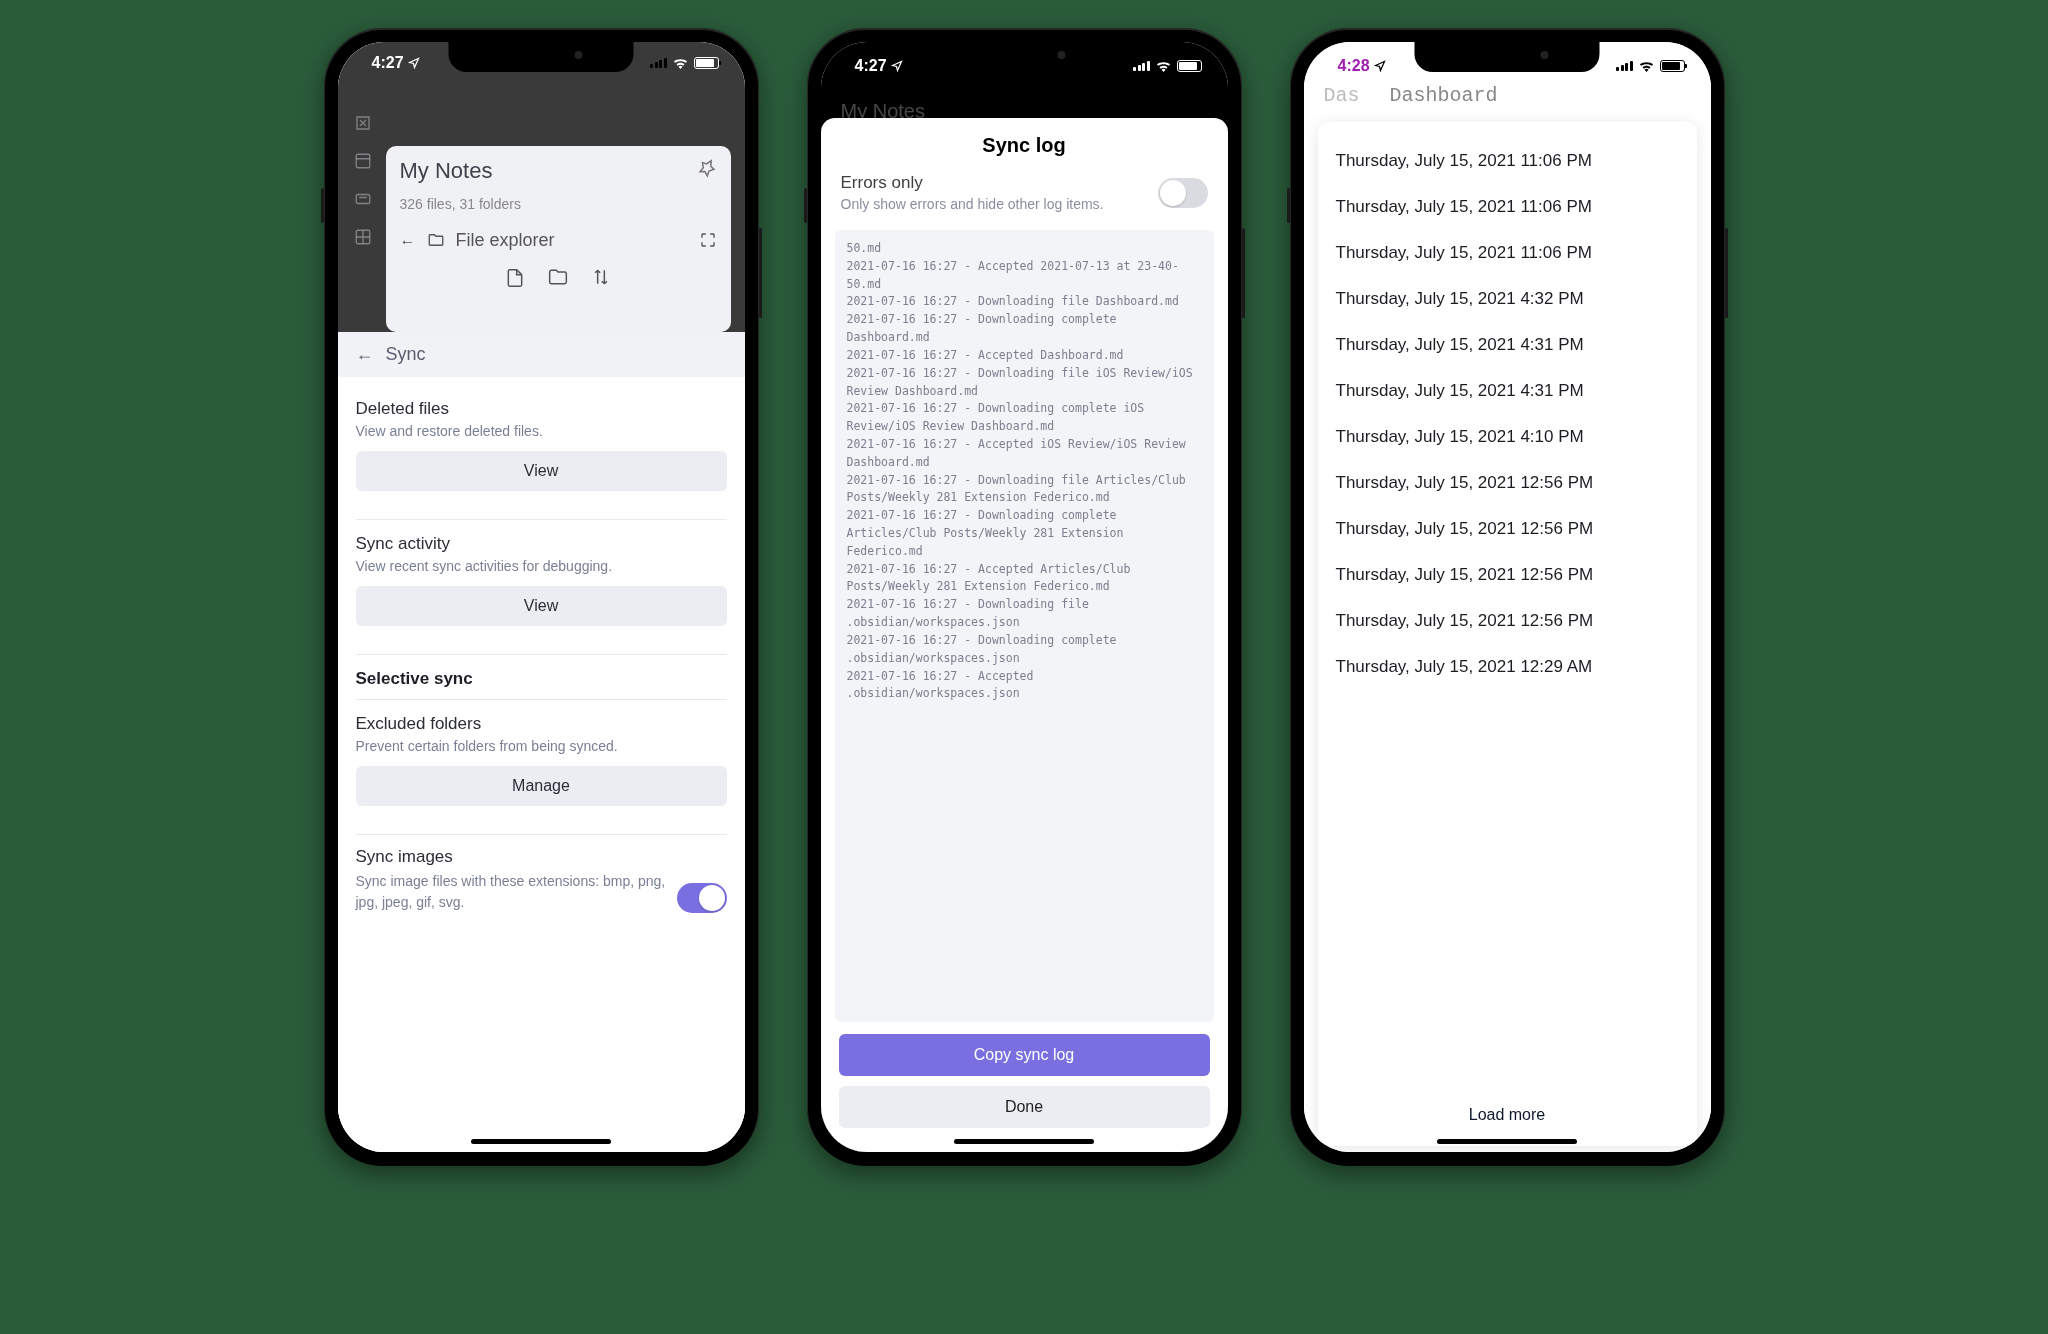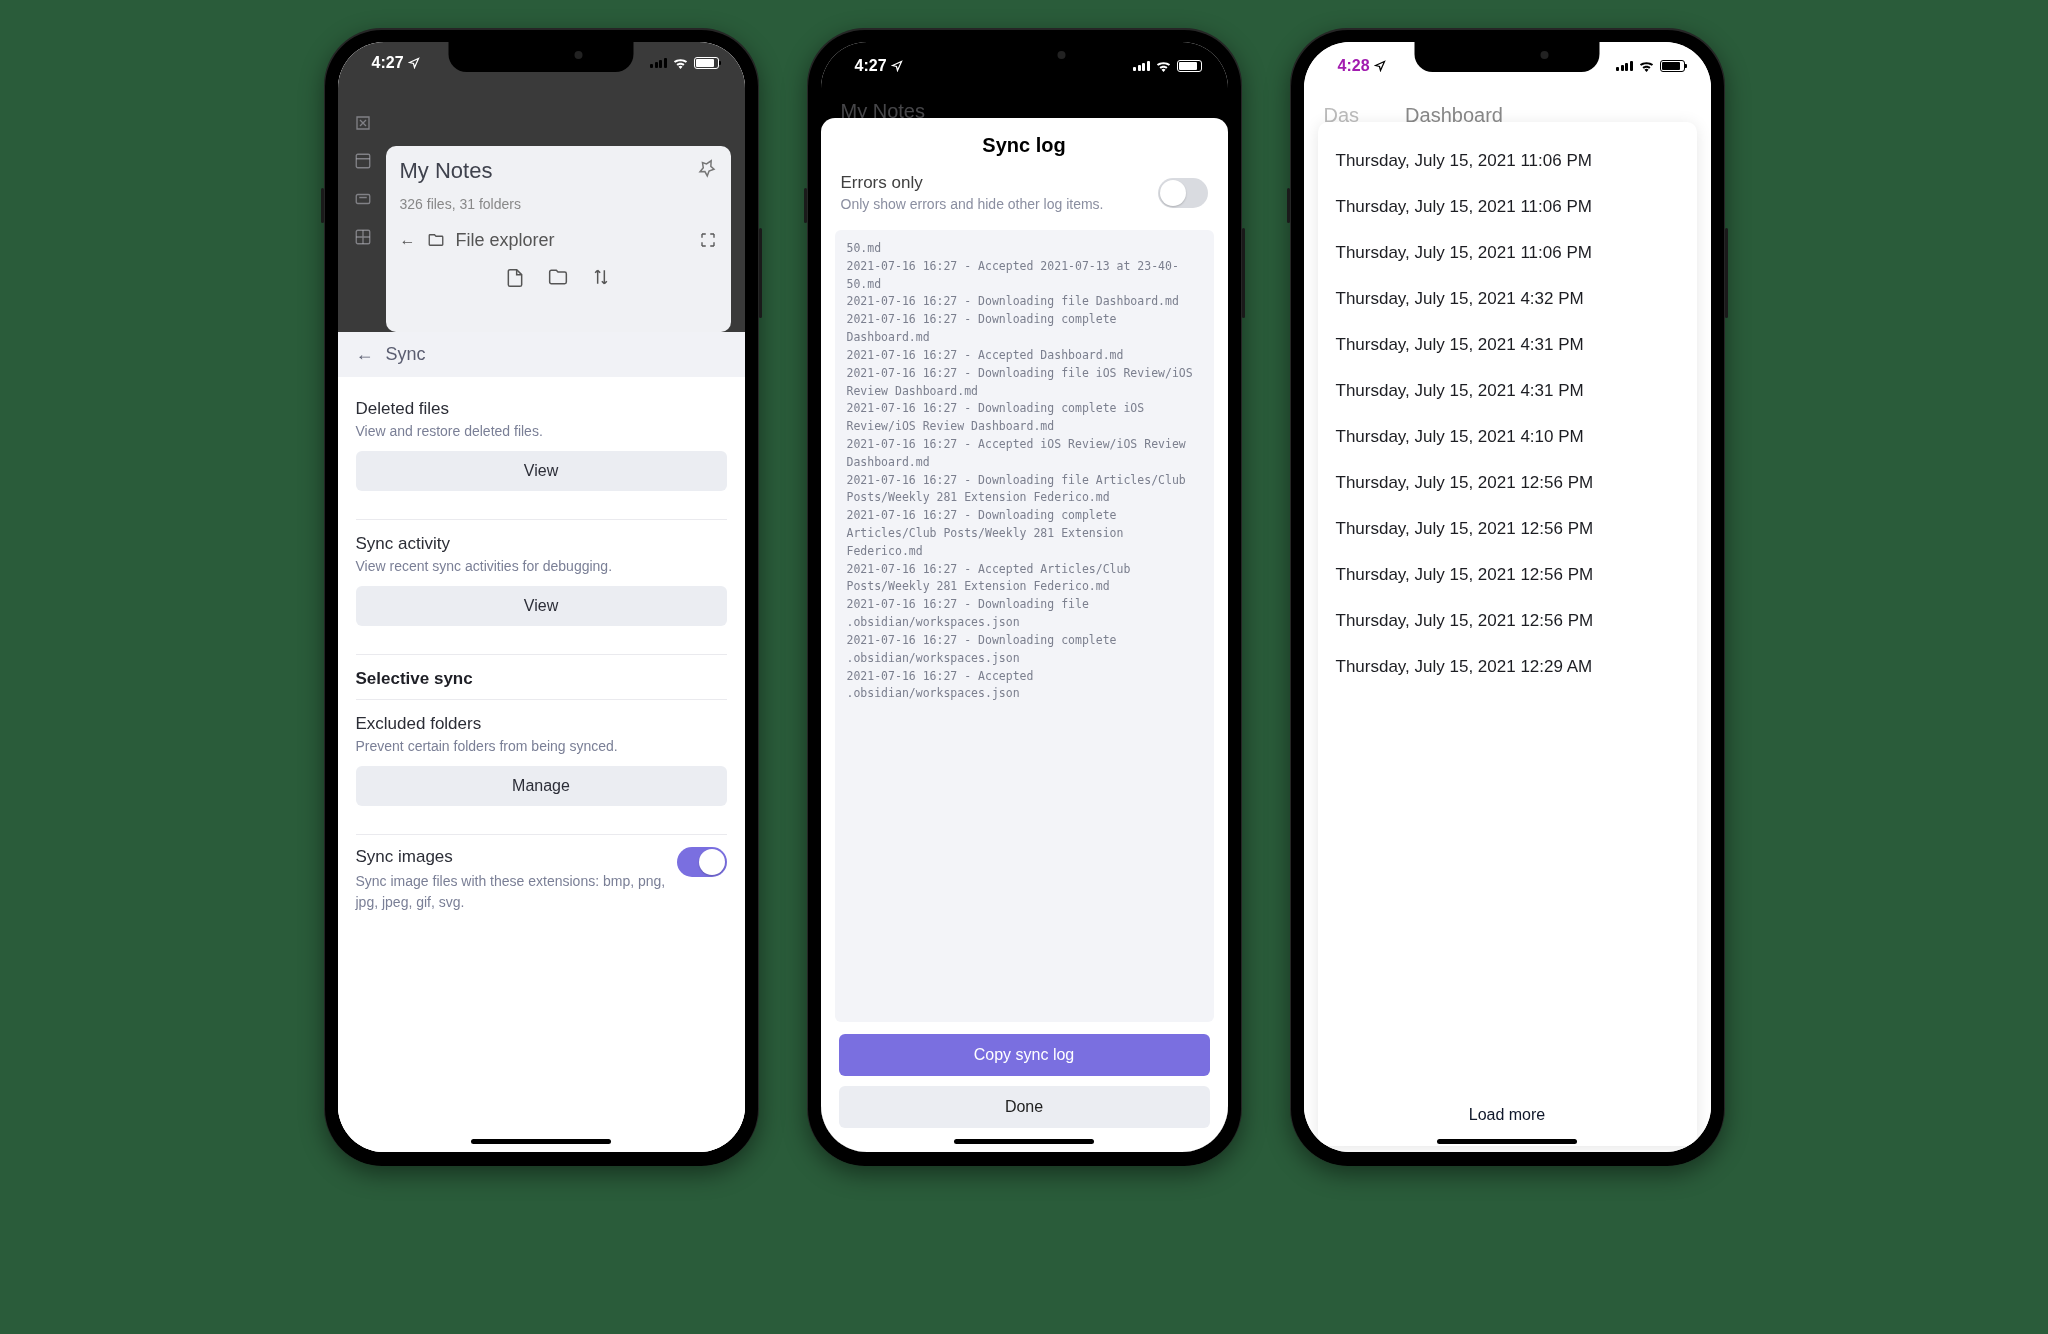--- a/index.html
+++ b/index.html
@@ -144,21 +144,21 @@
   .p1-item h4 { font-size:17px; font-weight:500; color:#2b2d36; }
   .p1-item p { font-size:14px; color:#7a7f96; margin-top:4px; }
   .p1-btn {
     display:block; width:100%; background:#ebedf2;
     border:none; border-radius:6px;
     padding: 11px 13px; margin-top:12px;
     font-size:16px; color:#2c2e38; cursor:pointer;
   }
   .p1-hr { border:none; border-top:1px solid #eaeaee; margin:14px 0 4px; }
   .p1-section-title { font-weight:600; font-size:17px; color:#1e1f26; padding: 10px 0 6px; }
-  .p1-row-toggle { display:flex; justify-content:space-between; align-items:flex-start; gap:9px; padding-top:8px; }
+  .p1-row-toggle { display:flex; justify-content:space-between; align-items:flex-end; gap:9px; padding-top:8px; }
   .p1-row-toggle .txt { flex:1; }
   .toggle {
     width:50px; height:30px; border-radius:15px;
     background:#7a6fe0; position:relative; flex-shrink:0;
   }
   .toggle.off { background:#d9dbe0; }
   .toggle .knob {
     position:absolute; top:2px; right:2px;
     width:26px; height:26px; background:#fff; border-radius:50%;
     box-shadow:0 1px 2px rgba(0,0,0,0.2);
@@ -206,23 +206,23 @@
   .p2-secondary {
     background:#ebedf2; color:#222;
     border:none; border-radius:6px;
     padding:12px 0; font-size:16px; cursor:pointer;
   }
   .p2-sb { color:#fff; }
 
   
   .p3-bg { position:absolute; inset:0; background:#fff; }
   .p3-header-peek {
-    position:absolute; top:62px; left:20px; right:20px;
+    position:absolute; top:42px; left:20px; right:20px;
     color:#888; font-size:20px;
-    display:flex; gap:46px;
+    display:flex; gap:30px;font-family:Liberation Mono, monospace;
   }
   .p3-header-peek .das { color:#bbb; }
   .p3-modal {
     position:absolute; top:80px; left:14px; right:14px; bottom:6px;
     background:#fff;
     border-radius:10px;
     box-shadow: 0 2px 16px rgba(0,0,0,0.10);
     display:flex; flex-direction:column;
     padding: 16px 18px;
     overflow:hidden;

